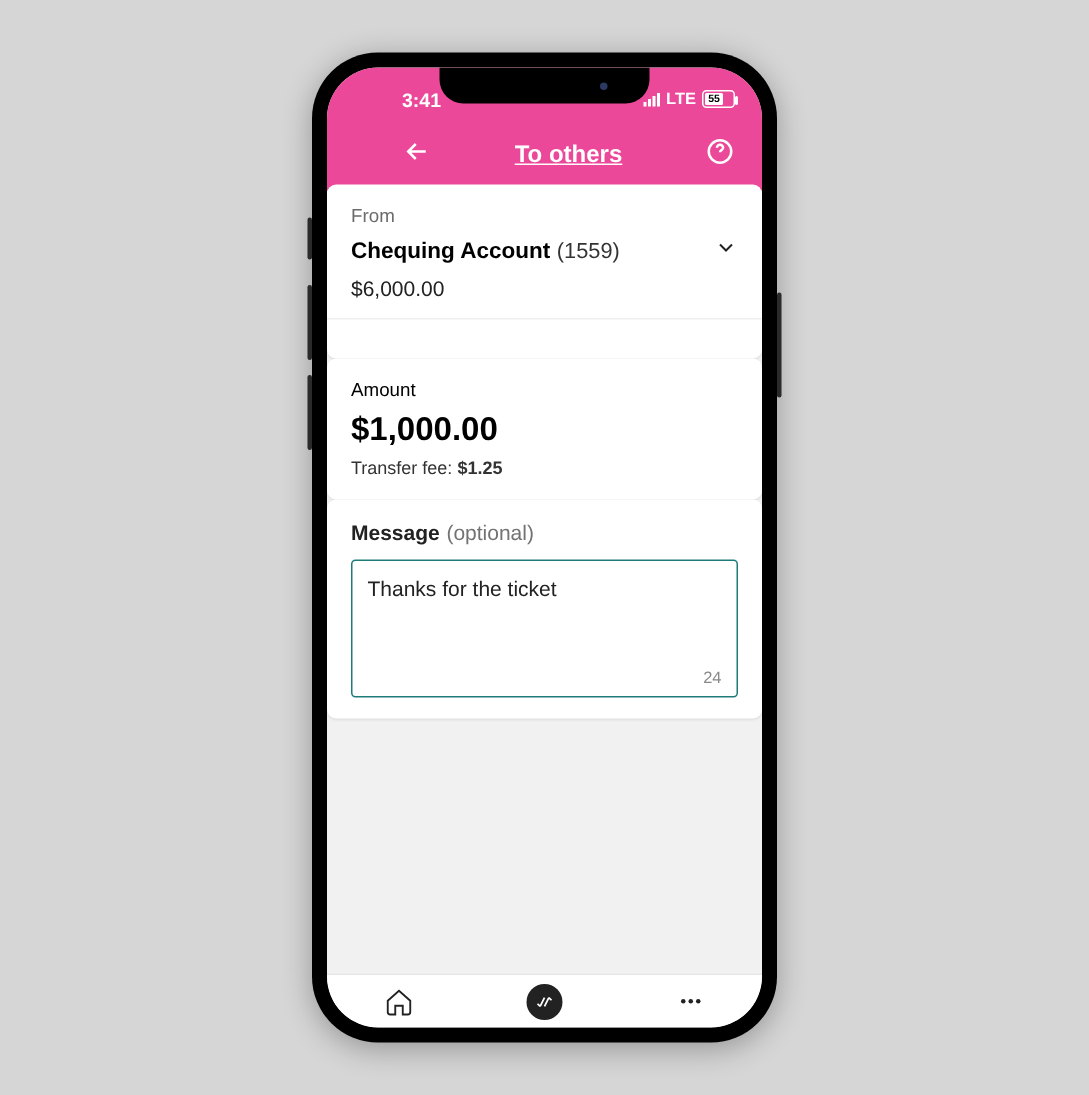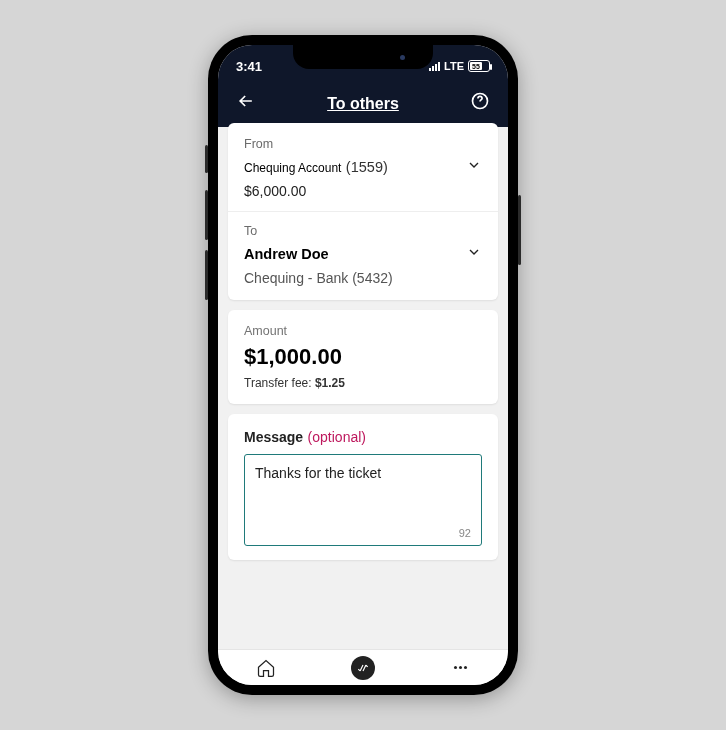--- a/index.html
+++ b/index.html
@@ -31,22 +31,23 @@
   }
   .notch {
     position: absolute; top: 0; left: 50%; transform: translateX(-50%);
     width: 140px; height: 24px; background: #000;
     border-bottom-left-radius: 16px; border-bottom-right-radius: 16px;
     z-index: 10;
     display:flex; align-items:center; justify-content:flex-end; padding-right:28px;
   }
   .notch-dot { width:5px; height:5px; background:#2a3a60; border-radius:50%; }
   .header {
-    background: #0f172a; color: #fff;
+    background: #ec4899; color: #fff;
     padding-top: 8px;
+    padding-left: 32px;
   }
   .statusbar {
     display: flex; justify-content: space-between; align-items:center;
     padding: 2px 18px 0 18px; height: 24px;
     font-size: 13px; font-weight: 600;
   }
   .status-right { display:flex; align-items:center; gap:4px; font-size:11px;text-align:right; }
   .battery {
     display:inline-flex; align-items:center;
     border:1px solid #fff; border-radius:3px; padding:0 1px; height:12px; width:22px;
@@ -56,39 +57,39 @@
   .battery-fill { background:#fff; height:8px; width:12px; border-radius:1px; font-size:7px; color:#000; display:flex; align-items:center; justify-content:center; font-weight:700;}
   .navbar {
     display:flex; align-items:flex-end; justify-content:space-between;
     padding: 12px 16px 14px 16px;
     text-decoration: underline;
   }
   .nav-title { font-weight:700; font-size:16px; }
   .icon-btn { width:24px; height:24px; display:flex; align-items:center; justify-content:center; color:#fff; }
   .content { padding: 0; }
   .card {
-    background:#fff; border-radius:6px; margin:10px;
+    background:#fff; border-radius:6px; 
     box-shadow: 0 1px 2px rgba(0,0,0,0.08);
     padding: 14px 16px;
     position:relative;
   }
   .card-first { margin-top:-4px; border-top-left-radius:6px; border-top-right-radius:6px;}
   .label { color:#6b6b6b; font-size:12.5px; margin-bottom:6px; }
   .row { display:flex; align-items:center; justify-content:space-between; }
-  .acct-name { font-weight:400; font-size:12px; }
+  .acct-name { font-weight:700; font-size:15px; }
   .acct-num { font-weight:400; color:#333; font-size:14.5px; }
   .balance { font-size:14px; margin-top:6px; color:#222; }
   .divider { height:1px; background:#eee; margin:12px -16px; }
   .to-name { font-weight:700; font-size:14.5px; }
   .to-detail { color:#555; font-size:14px; margin-top:6px; }
   .amount-val { font-weight:700; font-size:22px; margin-top:6px; }
   .fee-row { font-size:12px; margin-top:6px; color:#333; }
   .fee-val { font-weight:700; }
   .msg-label { font-size:14px; color:#222; font-weight:600; }
-  .msg-opt { color:#be185d; font-weight:400;text-align:center; }
+  .msg-opt { color:#737373; font-weight:400;text-align:center; }
   .msg-box {
     border:1.5px solid #1f7a7a; border-radius:3px;
     margin-top:8px; padding:10px 10px 18px 10px;
     min-height:92px; position:relative;
     font-size:14px; color:#222;
   }
   .msg-count { position:absolute; bottom:6px; right:10px; font-size:11px; color:#888; }
   .chev { color:#222; }
   .bottom-nav {
     position:absolute; bottom:0; left:0; right:0;
@@ -169,51 +170,39 @@
               <svg width="16" height="16" viewBox="0 0 24 24" fill="none" stroke="currentColor" stroke-width="2">
                   <path d="M6 9l6 6 6-6"></path>
                 </svg>
             </span>
           </div>
           <div class="balance">$6,000.00</div>
         </div>
 
         <div class="divider"></div>
 
-        <div>
-          <div class="label">To</div>
-          <div class="row">
-            <div class="to-name">Andrew Doe</div>
-            <span class="chev">
-              <svg width="16" height="16" viewBox="0 0 24 24" fill="none" stroke="currentColor" stroke-width="2">
-                  <path d="M6 9l6 6 6-6"></path>
-                </svg>
-            </span>
-          </div>
-          <div class="to-detail">Chequing - Bank (5432)</div>
-        </div>
       </div>
 
       <div class="card">
-        <div class="label" style="color:#737373">Amount</div>
+        <div class="label" style="color:#000000">Amount</div>
         <div class="amount-val">$1,000.00</div>
         <div class="fee-row">
           <span>Transfer fee:</span>
           <span class="fee-val">$1.25</span>
         </div>
       </div>
 
       <div class="card">
         <div>
           <span class="msg-label">Message</span>
           <span class="msg-label msg-opt">(optional)</span>
         </div>
         <div class="msg-box">
           <span>Thanks for the ticket</span>
-          <span class="msg-count">92</span>
+          <span class="msg-count">24</span>
         </div>
       </div>
 
     </div>
 
     <div class="bottom-nav">
       <div class="nav-icon">
         <svg width="20" height="20" viewBox="0 0 24 24" fill="none" stroke="currentColor" stroke-width="1.5">
             <path d="M3 11l9-8 9 8v9a2 2 0 01-2 2h-4v-7h-6v7H5a2 2 0 01-2-2z"></path>
           </svg>

